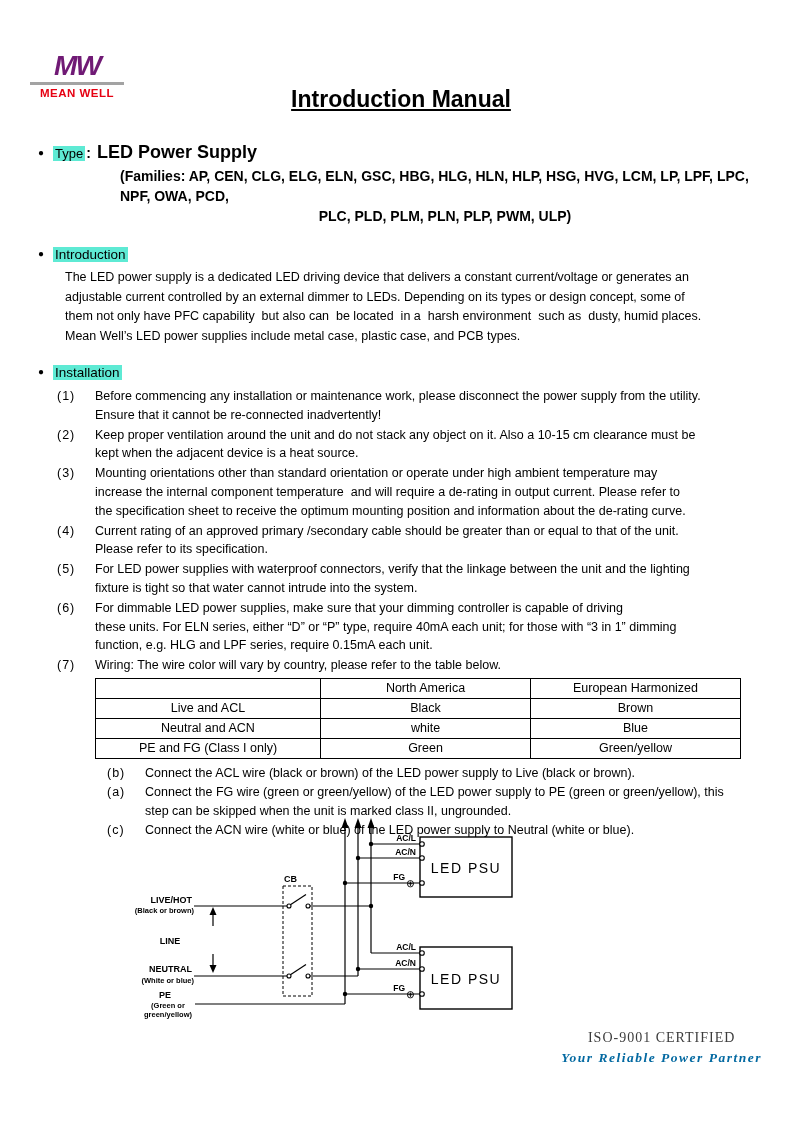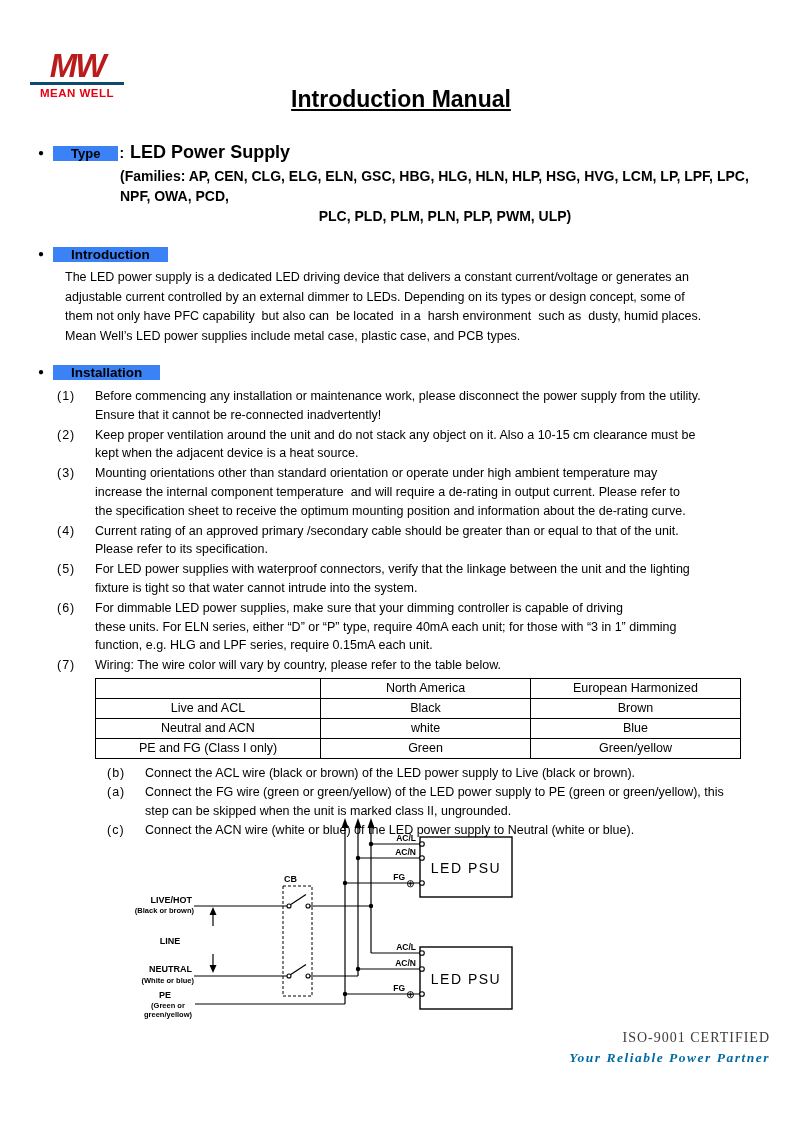--- a/index.html
+++ b/index.html
@@ -6,34 +6,34 @@
   html,body { background:#e8e8e8; }
   body { font-family:"Liberation Sans", sans-serif; color:#000; }
   .page {
     position:relative; width:802px; height:1134px; background:#fff;
     margin:0 auto; overflow:hidden; font-size:12.5px;
   }
 
   
   .logo { position:absolute; left:30px; top:50px; width:94px; text-align:center; }
   .logo-mw {
-    color:#b91c1c; font-style:italic; font-weight:bold; font-size:33px;
-    line-height:32px; letter-spacing:-2px; border-bottom:3px solid #0c4a6e;
+    color:#701a75; font-style:italic; font-weight:bold; font-size:28px;
+    line-height:32px; letter-spacing:-2px; border-bottom:3px solid #a3a3a3;
     display:block; padding:0 6px;
   }
   .logo-name { color:#e60012; font-weight:bold; font-size:11.5px; letter-spacing:0.5px; margin-top:2px; }
 
   
   .title {
     margin-top:84px; text-align:center; font-size:23px; font-weight:bold;
     text-decoration:underline; line-height:30px;
   }
 
   .bullet { font-size:10px; margin-right:9px; vertical-align:2px; }
-  .hl { background:#3b82f6; padding:0 18px; font-weight:bold; }
+  .hl { background:#5eead4; padding:0 2px; font-weight:normal; }
 
   .type-row { margin:28px 0 0 38px; line-height:20px; font-size:13px; }
   .type-sep { font-weight:bold; font-size:14px; margin:0 6px 0 1px; }
   .type-value { font-weight:bold; font-size:18px; }
 
   .families { margin:2px 0 0 120px; width:650px; font-weight:bold; font-size:14px; line-height:20px; }
   .families .line2 { text-align:center; }
 
   .sect-head { margin-left:38px; font-size:13.5px; line-height:20px; }
   .sect-head.intro { margin-top:18px; }
@@ -58,21 +58,21 @@
   
   .diagram { position:absolute; left:100px; top:814px; }
   .diagram text { font-family:"Liberation Sans", sans-serif; fill:#000; }
   .dlbl { font-size:9px; font-weight:bold; }
   .dsub { font-size:7.5px; font-weight:bold; }
   .dterm { font-size:8.5px; font-weight:bold; }
   .dearth { font-size:10.5px; }
   .psu-label { font-size:14px; letter-spacing:1.5px; }
 
   
-  .footer { position:absolute; top:1030px; right:32px; text-align:right; }
+  .footer { position:absolute; top:1030px; right:40px; text-align:center; }
   .iso { font-family:"Liberation Serif", serif; font-size:14px; letter-spacing:1px; color:#3c3c3c; }
   .slogan {
     font-family:"Liberation Serif", serif; font-style:italic; font-weight:bold;
     font-size:13.5px; letter-spacing:1.5px; color:#0369a1; margin-top:4px;
   }
 </style>
 </head>
 <body>
 
 <div class="page">

